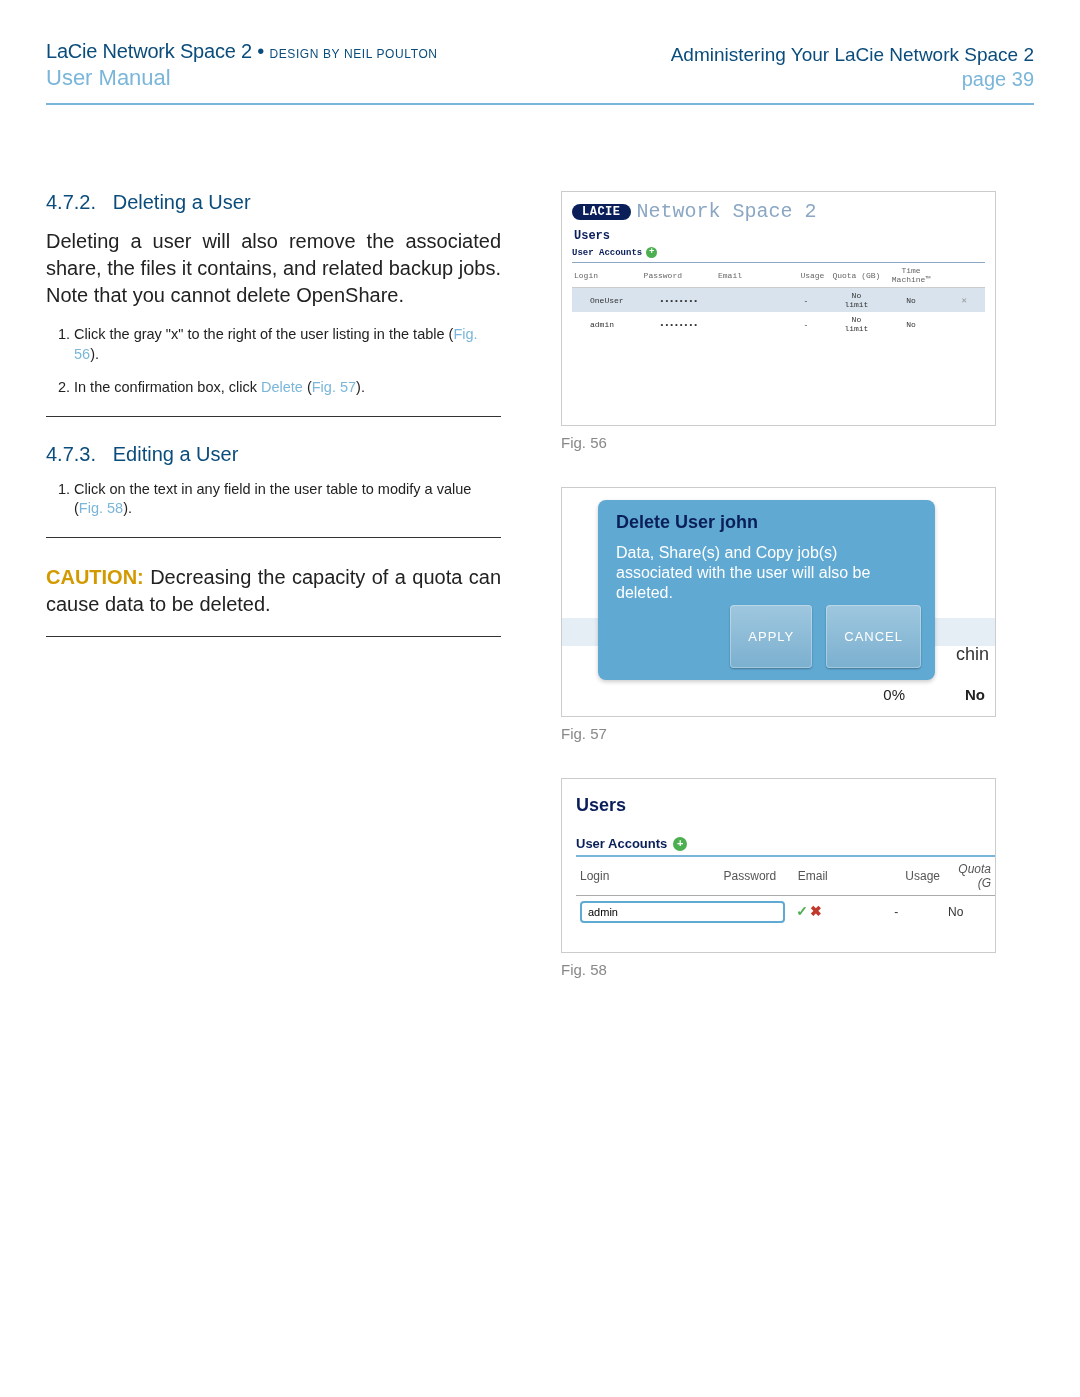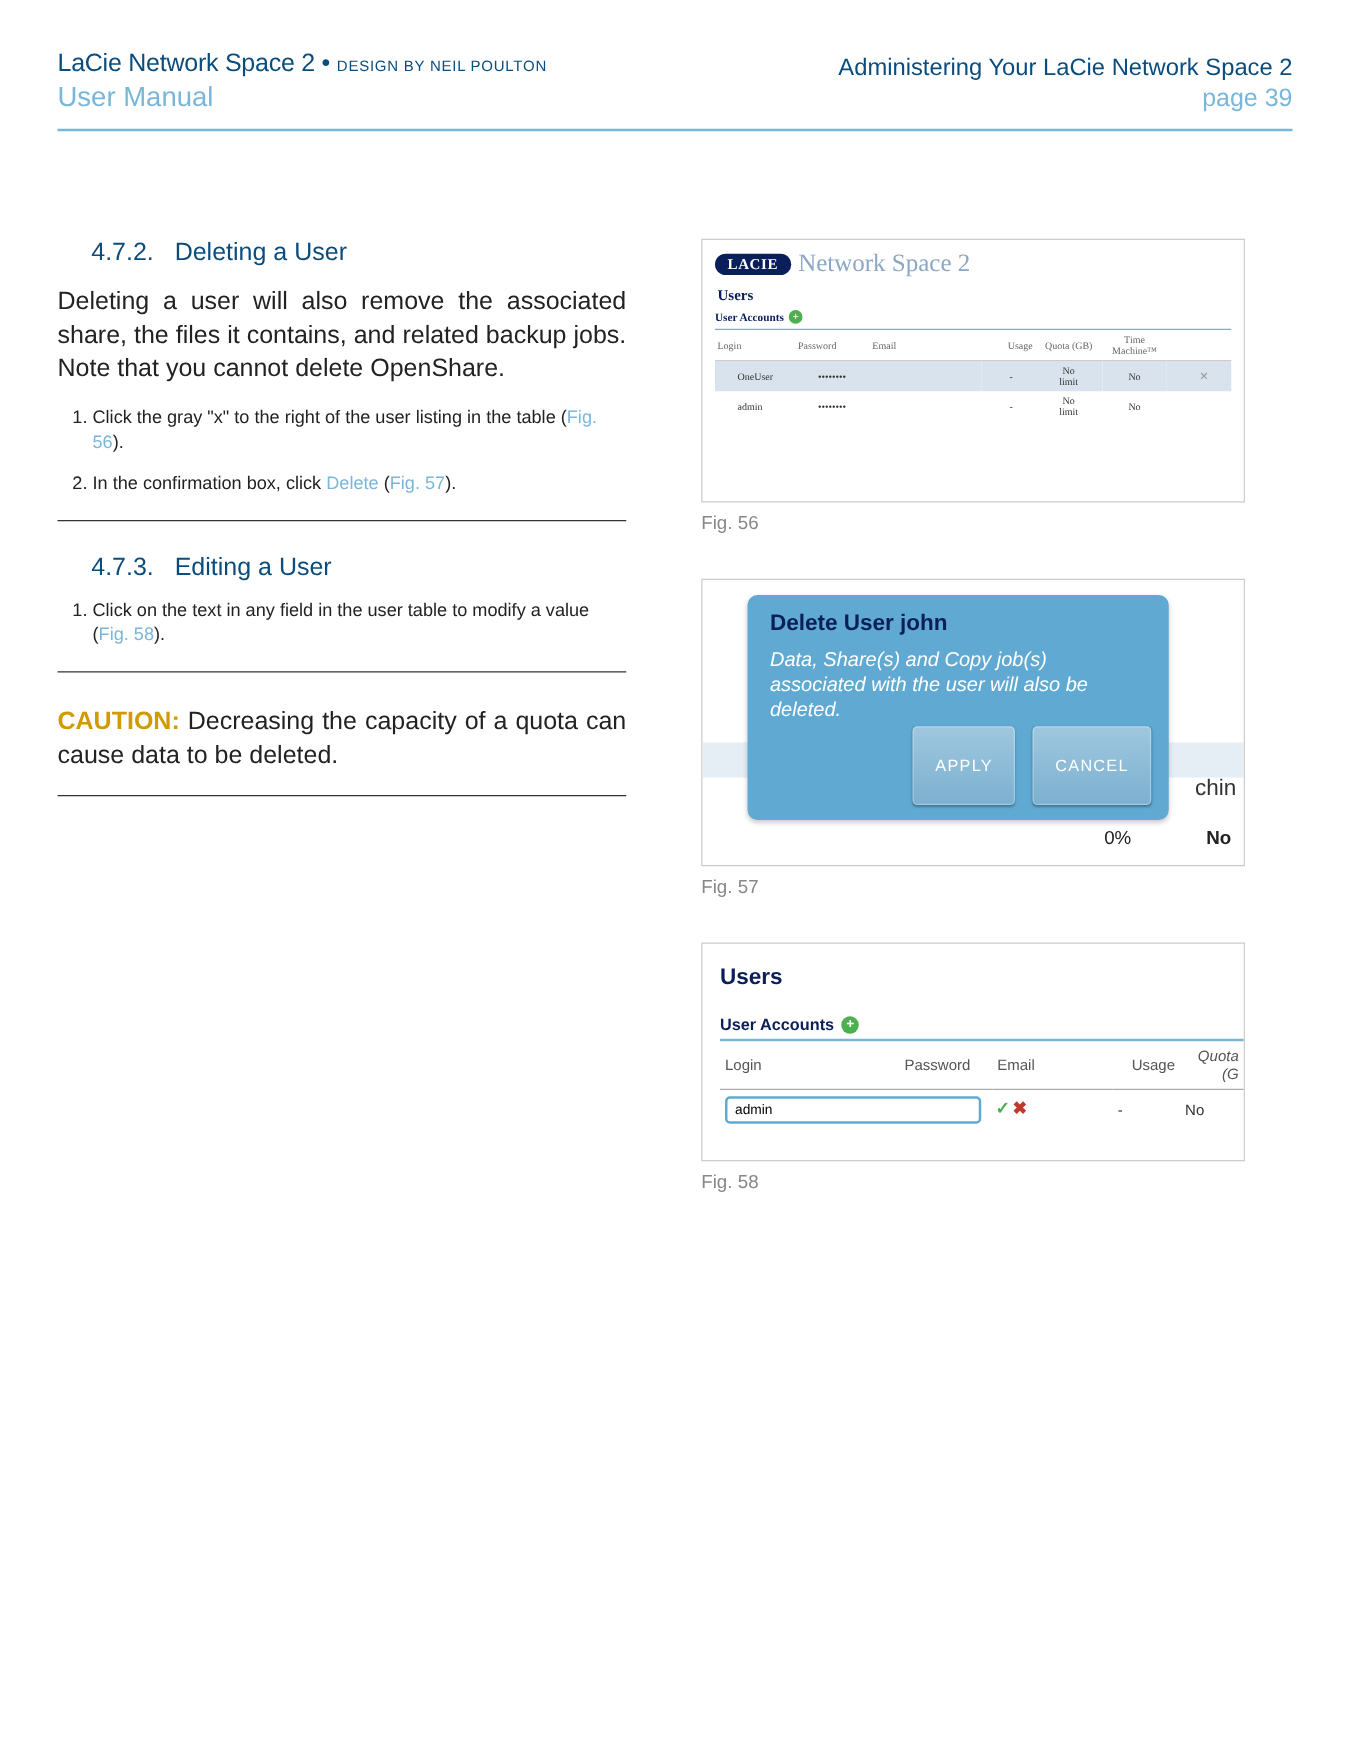--- a/index.html
+++ b/index.html
@@ -19,33 +19,33 @@
   .header-left .line1 .design { font-size: 12px; color: #0a4c7c; font-weight: 400; letter-spacing: 0.6px; }
   .header-left .line2 { font-size: 22px; color: #7ab6d9; margin-top: 2px; }
   .header-right { text-align: right; }
   .header-right .line1 { font-size: 19px; color: #0a4c7c; }
   .header-right .line2 { font-size: 20px; color: #7ab6d9; margin-top: 2px; }
   .rule-blue { height: 2px; background: #7ab6d9; margin-top: 12px; }
   .content { display: flex; gap: 60px; margin-top: 86px; }
   .col-left { width: 455px; }
   .col-right { width: 470px; }
 
-  .section-h { font-size: 20px; color: #0a4c7c; font-weight: 400; margin-bottom: 14px; margin-left: 27px; }
+  .section-h { font-size: 20px; color: #0a4c7c; font-weight: 400; margin-bottom: 14px; }
   .para { font-size: 20px; line-height: 1.35; color: #222; text-align: justify; margin-bottom: 16px; }
   ol.steps { padding-left: 28px; font-size: 14.5px; line-height: 1.35; color: #222; }
   ol.steps li { margin-bottom: 14px; }
   .fig-ref { color: #7ab6d9; }
   .btn-ref { color: #7ab6d9; }
   .hr { height: 1px; background: #333; margin: 18px 0 26px 0; }
   .caution { color: #d39a00; font-weight: bold; }
 
   .fig-label { font-size: 15px; color: #888; margin-top: 8px; margin-bottom: 36px; }
 
   
-  .fig56 { width: 435px; height: 211px; border: 1px solid #ccc; background: #fff; position: relative; padding: 8px 10px 10px 10px; overflow: hidden; font-family: Liberation Serif, serif; }
+  .fig56 { width: 435px; height: 235px; border: 1px solid #ccc; background: #fff; position: relative; padding: 8px 10px 10px 10px; overflow: hidden; font-family: Liberation Mono, monospace; }
   .fig56-nav { display: inline-flex; align-items: center; gap: 6px; }
   .lacie-capsule {
     background: #0a1f5a; color: #fff; font-weight: bold; font-size: 12px;
     padding: 1px 10px; border-radius: 10px; letter-spacing: 0.5px;
   }
   .fig56-title { color: #8ba7c4; font-size: 20px; }
   .fig56-users { color: #0a1f5a; font-weight: bold; font-size: 12px; padding: 6px 0 4px 2px; }
   .fig56-ua { display: flex; align-items: center; gap: 4px; color: #0a1f5a; font-weight: bold; font-size: 9px; padding-bottom: 4px; border-bottom: 1px solid #8ba7c4; }
   .add-icon {
     width: 11px; height: 11px; border-radius: 50%; background: #4caf50; display: inline-flex; align-items: center; justify-content: center;
@@ -70,21 +70,21 @@
   .fig57 { width: 435px; height: 230px; border: 1px solid #ccc; background: #fff; overflow: hidden; position: relative; font-family: Arial, sans-serif; }
   .fig57 .bg-rows { position: absolute; inset: 0; }
   .bg-row-stripe { position: absolute; left: 0; right: 0; height: 28px; background: #e6eef5; }
   .bg-row-stripe.r1 { top: 130px; }
   .dialog57 {
     position: absolute; left: 36px; top: 12px; right: 60px; height: 180px;
     background: #5fa9d3; border-radius: 8px; color: #fff; padding: 12px 18px 12px 18px;
     box-shadow: 0 2px 4px rgba(0,0,0,0.2);
   }
   .dialog57 .d-title { font-size: 18px; color: #0a1f5a; font-weight: bold; margin-bottom: 10px; }
-  .dialog57 .d-text { font-size: 16px; line-height: 1.25; color: #fff; font-style: italic; }
+  .dialog57 .d-text { font-size: 16px; line-height: 1.25; color: #fff; }
   .dialog57 .d-btns { position: absolute; right: 14px; bottom: 12px; display: flex; gap: 14px; }
   .d-btn {
     color: #fff; font-size: 13px; letter-spacing: 1px; padding: 24px 18px;
     border: none; background: linear-gradient(#9fc7df, #7bb0cf); border-radius: 4px;
     box-shadow: inset 0 0 0 1px rgba(255,255,255,0.3), 0 1px 2px rgba(0,0,0,0.3);
   }
   .fig57 .chin { position: absolute; right: 6px; top: 156px; font-size: 18px; color: #333; }
   .fig57 .bottom-vals { position: absolute; right: 10px; top: 198px; display: flex; gap: 60px; font-weight: bold; color: #222; font-size: 15px; }
   .fig57 .bottom-vals span:first-child { font-weight: normal; }
 

